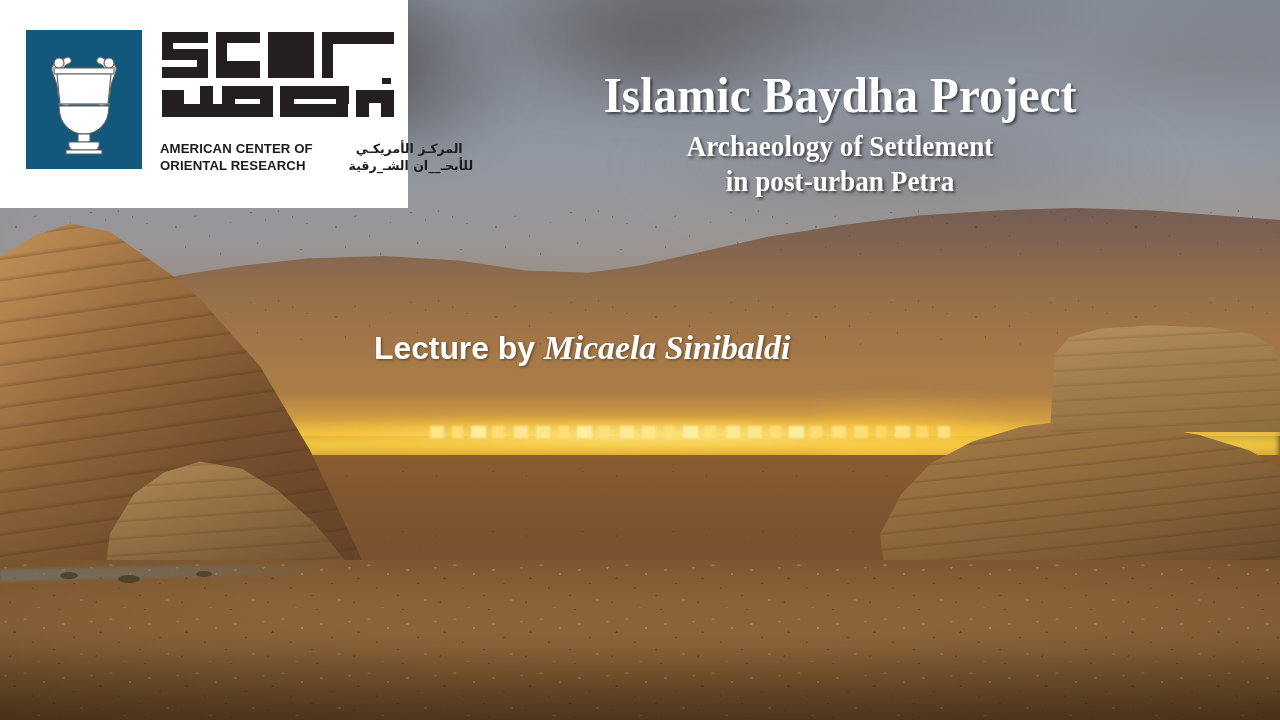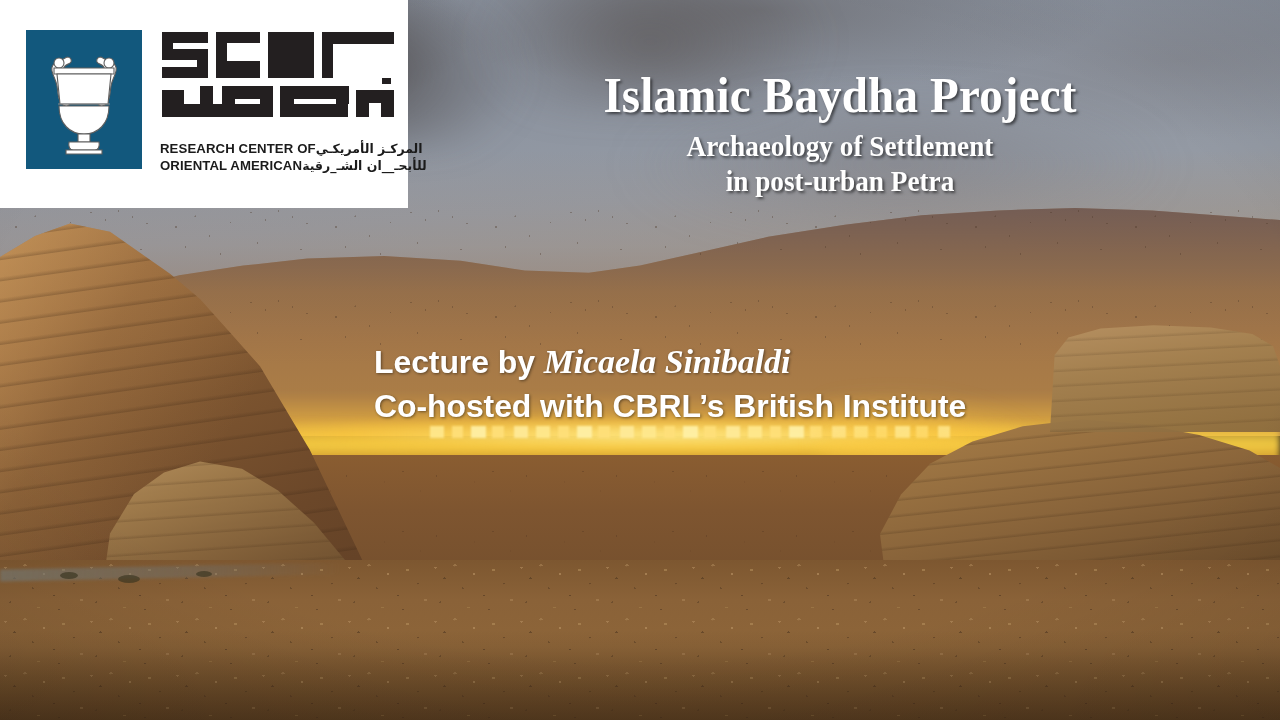--- a/index.html
+++ b/index.html
@@ -366,20 +366,21 @@
     font-size: 13.2px;
     letter-spacing: .1px;
     line-height: 17px;
     white-space: nowrap;
   }
   .logo-sub-ar {
     font-family: "DejaVu Sans", sans-serif;
     font-size: 12.5px;
     font-weight: bold;
     direction: rtl;
+    margin-left: 43px;
   }
 
   
   .title-block {
     position: absolute;
     left: 420px; top: 42px;
     width: 840px;
     text-align: center;
     color: #ffffff;
     font-family: "Liberation Serif", serif;
@@ -398,21 +399,21 @@
     font-weight: bold;
     line-height: 35px;
     transform: scaleX(.94);
     text-shadow: 2px 2px 3px rgba(0,0,0,.55);
   }
   .title-sub1 { margin-top: 6px; }
 
   
   .details {
     position: absolute;
-    left: 374px; top: 340px;
+    left: 374px; top: 326px;
     color: #ffffff;
     font-family: "Liberation Sans", sans-serif;
     font-weight: bold;
     font-size: 32px;
     line-height: 44px;
     letter-spacing: -.1px;
     text-shadow: 1px 1px 3px rgba(0,0,0,.45);
     white-space: nowrap;
   }
   .details .speaker {
@@ -527,36 +528,35 @@
           <path d="M209 62 h25 v13 h-25 z"></path>
           <path d="M221 75 h13 v14 h-13 z"></path>
 
           <path d="M222 50 h9 v6 h-9 z"></path>
         </g>
       </svg>
     </div>
 
     <div class="logo-sub">
       <div class="logo-sub-line">
-        <span>RESEARCH CENTER OF</span>
+        <span>AMERICAN CENTER OF</span>
         <span class="logo-sub-ar">المركـز الأمريكـي</span>
       </div>
       <div class="logo-sub-line">
-        <span>ORIENTAL AMERICAN</span>
+        <span>ORIENTAL RESEARCH</span>
         <span class="logo-sub-ar">للأبحـ__ان الشـ_رقية</span>
       </div>
     </div>
   </div>
 
   <div class="title-block">
     <div class="title-main">Islamic Baydha Project</div>
     <div class="title-sub1">Archaeology of Settlement</div>
     <div class="title-sub2">in post-urban Petra</div>
   </div>
 
   <div class="details">
     <div>
       <span>Lecture by </span><span class="speaker">Micaela Sinibaldi</span>
     </div>
-    <div>Co-hosted with CBRL’s British Institute</div>
   </div>
 
 </div>
 
 </body></html>

